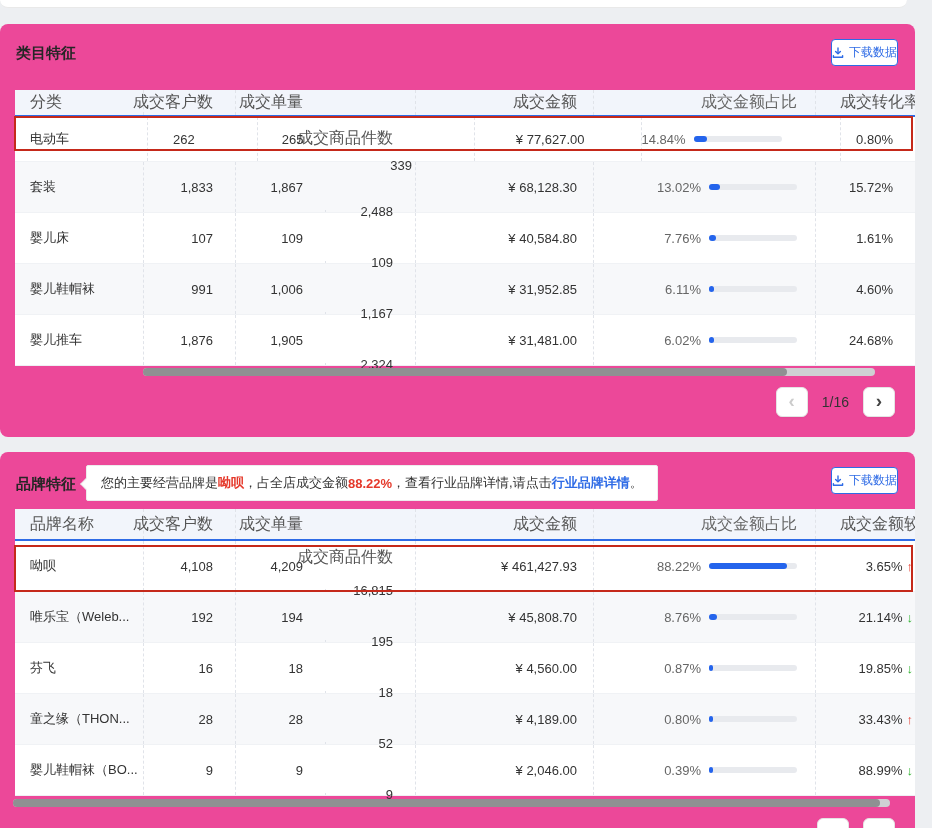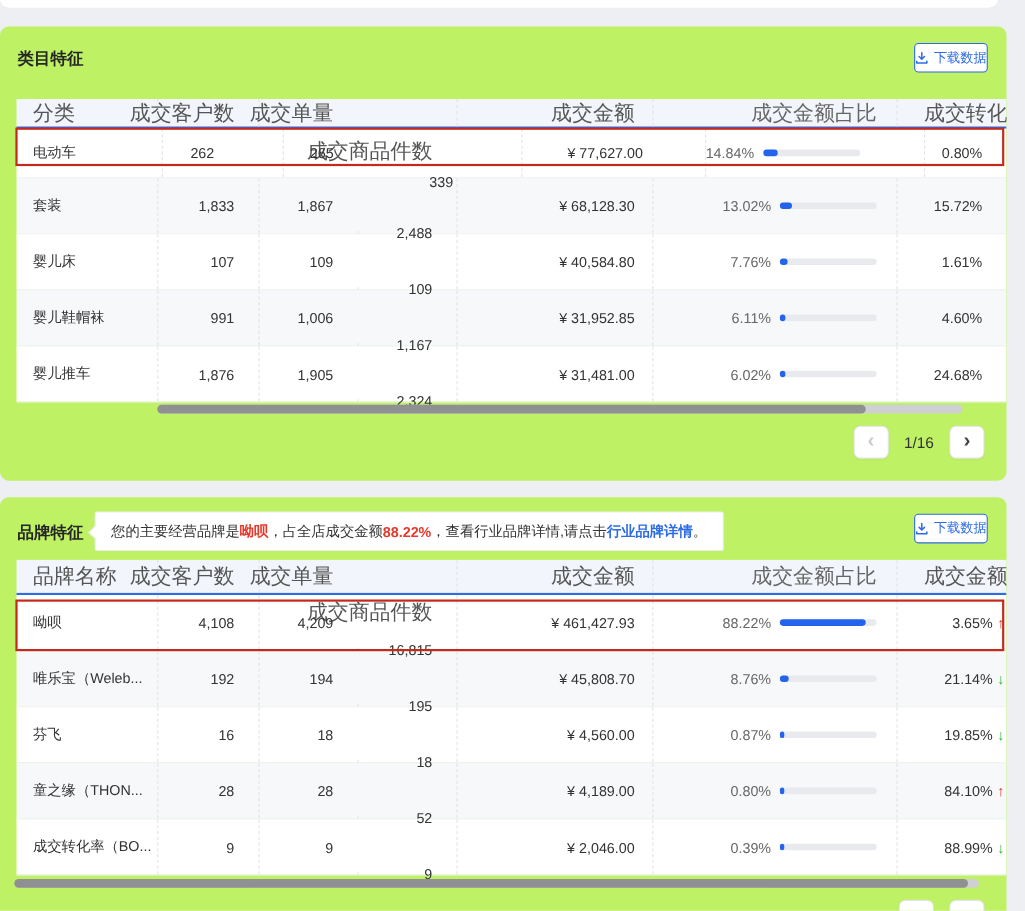--- a/index.html
+++ b/index.html
@@ -9,21 +9,21 @@
     background: #edeff2;
     overflow: hidden;
     font-family: "Liberation Sans", "DejaVu Sans", sans-serif;
     color: #333;
   }
   .prev-card-bottom {
     position: absolute; left: 0; top: 0; width: 907px; height: 8px;
     background: #fff; border-radius: 0 0 8px 8px; border-bottom: 1px solid #e9e9e9;
   }
   .card {
-    position: absolute; left: 0; width: 915px; background: #bef264;
+    position: absolute; left: 0; width: 915px; background: #ec4899;
     border-radius: 8px; overflow: hidden;
   }
   .card1 { top: 24px; height: 413px; }
   .card2 { top: 452px; height: 410px; }
 
   .sec-title { position: absolute; left: 16px; font-size: 15px; font-weight: bold; color: #262626; }
   .card1 .sec-title { top: 20px; }
   .card2 .sec-title { top: 23px; }
 
   .dlbtn {
@@ -50,21 +50,21 @@
   .blue-link { color: #2e6be6; font-weight: bold; cursor: pointer; }
 
   
   .table { position: absolute; left: 15px; width: 900px; }
   .card1 .table { top: 66px; }
   .card2 .table { top: 57px; }
   .thead { display: flex; background: #f2f5fb; border-bottom: 2px solid #2e6be6; }
   .card1 .thead { height: 27px; }
   .card2 .thead { height: 32px; }
   .th {
-    font-size: 19px; color: #555; display: flex; align-items: center;
+    font-size: 16px; color: #555; display: flex; align-items: center;
     white-space: nowrap; overflow: visible;
   }
   .tr { display: flex; height: 51px; border-top: 1px solid #f0f2f5; background: #fff; }
   .tr.first { border-top: none; }
   .card1 .tr.first { height: 44px; gap: 40px; }
   .card2 .tr.first { height: 50px; }
   .tr.stripe { background: #f7f8fa; }
   .tbody { border-bottom: 1px solid #eef0f3; }
   .td { font-size: 13px; color: #333; display: flex; align-items: center; white-space: nowrap; }
 
@@ -330,26 +330,26 @@
         <div class="td c3 cell-num">28</div>
         <div class="td c4 cell-num">52</div>
         <div class="td c5 cell-money">¥ 4,189.00</div>
         <div class="td c6 cell-share">
           <span>0.80%</span>
           <span class="bar">
               <i style="width: 0.8%;"></i>
             </span>
         </div>
         <div class="td c7 cell-change">
-          <span>84.10%</span>
+          <span>33.43%</span>
           <span class="arrow up">↑</span>
         </div>
       </div>
       <div class="tr">
-        <div class="td c1 cell-name">成交转化率（BO...</div>
+        <div class="td c1 cell-name">婴儿鞋帽袜（BO...</div>
         <div class="td c2 cell-num">9</div>
         <div class="td c3 cell-num">9</div>
         <div class="td c4 cell-num">9</div>
         <div class="td c5 cell-money">¥ 2,046.00</div>
         <div class="td c6 cell-share">
           <span>0.39%</span>
           <span class="bar">
               <i style="width: 0.39%;"></i>
             </span>
         </div>

